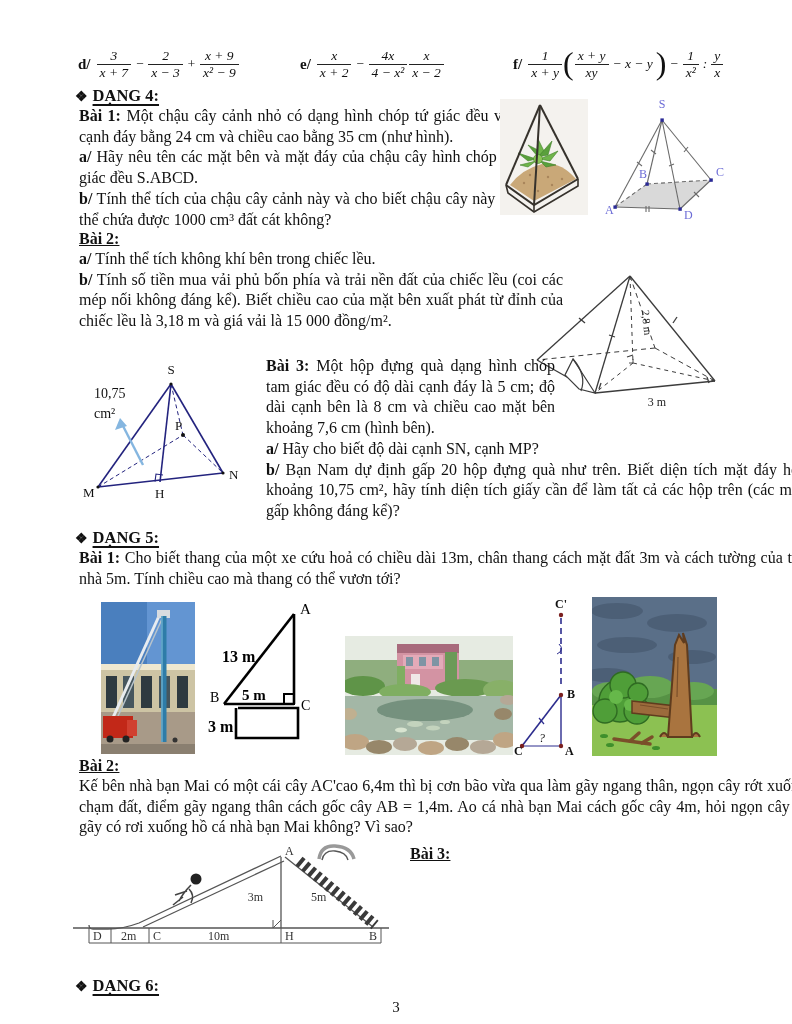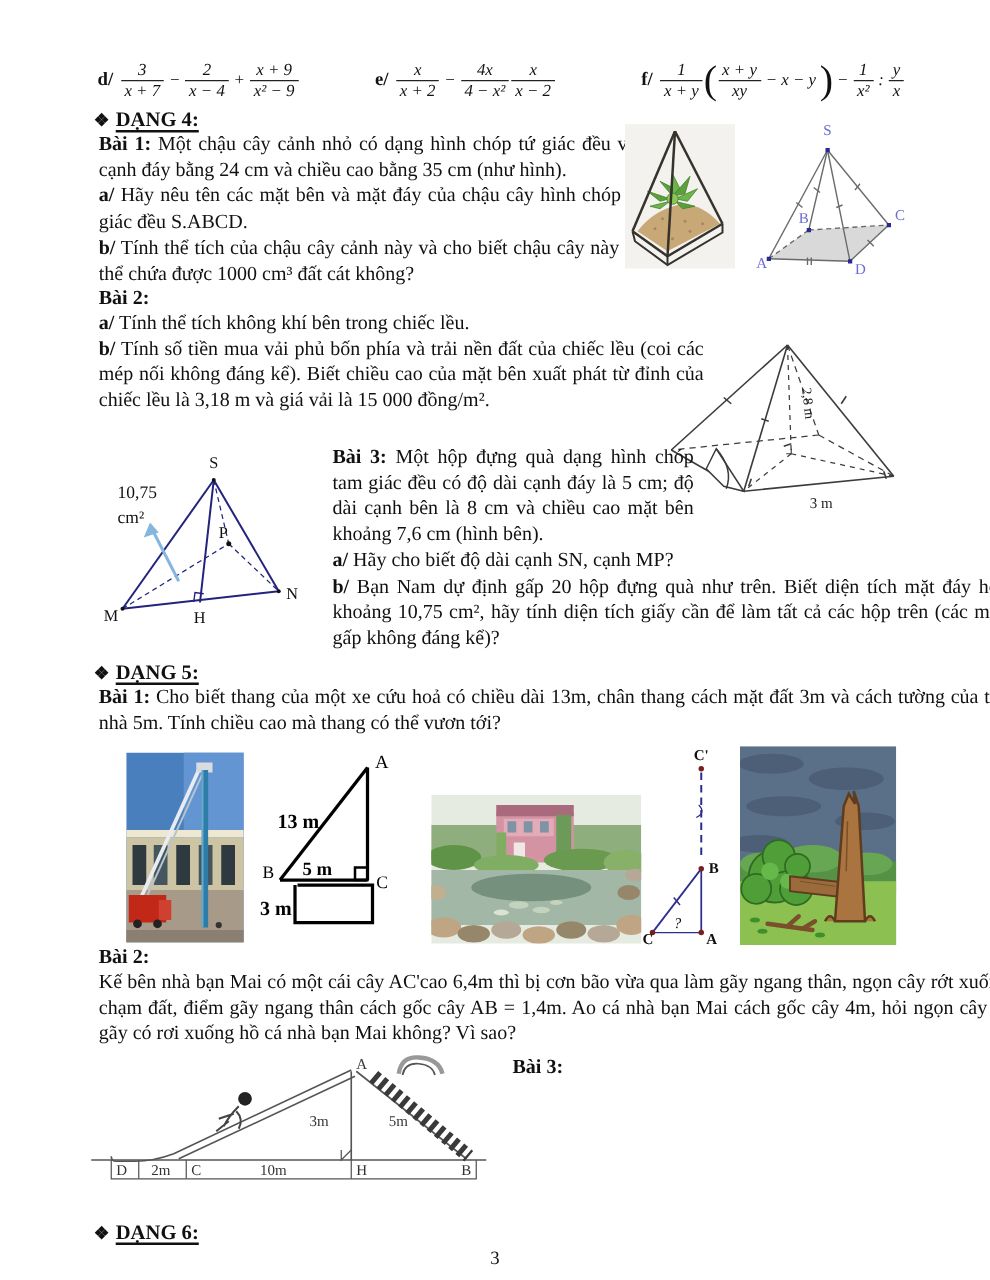--- a/index.html
+++ b/index.html
@@ -14,40 +14,40 @@
   .frac .den{display:block;padding:0 3px;}
   .mop{padding:0 3px;white-space:nowrap;}
   .paren{font-size:32px;font-weight:normal;font-style:normal;line-height:1;transform:translateY(-1px);}
   
   .dang{position:absolute;font-weight:bold;font-size:16.5px;white-space:nowrap;}
   .dang .bullet{margin-right:5px;font-size:14px;}
   .dang .htxt{text-decoration:underline;text-decoration-thickness:1.5px;text-underline-offset:3px;}
   
   .txt{position:absolute;font-size:16px;line-height:20.7px;text-align:justify;margin-left:16px;}
   .txt p{margin:0;}
-  .blabel{font-weight:bold;}
+  .blabel{font-weight:bold;text-decoration:underline;}
   .float-r{float:right;width:252px;height:84px;}
   .pagenum{position:absolute;left:0;right:0;top:999px;text-align:center;font-size:15px;}
   svg text{font-family:"Liberation Serif","DejaVu Serif",serif;}
 </style>
 </head>
 <body>
 
 <div class="page">
 
   <div class="expr" style="left:78px;top:42px">
       <span class="lbl">d/</span>
       <span class="frac">
         <span class="num">3</span>
         <span class="den">x + 7</span>
       </span>
       <span class="mop">−</span>
       <span class="frac">
         <span class="num">2</span>
-        <span class="den">x − 4</span>
+        <span class="den">x − 3</span>
       </span>
       <span class="mop">+</span>
       <span class="frac">
         <span class="num">x + 9</span>
         <span class="den">x² − 9</span>
       </span>
     </div>
   <div class="expr" style="left:300px;top:42px">
       <span class="lbl">e/</span>
       <span class="frac">

